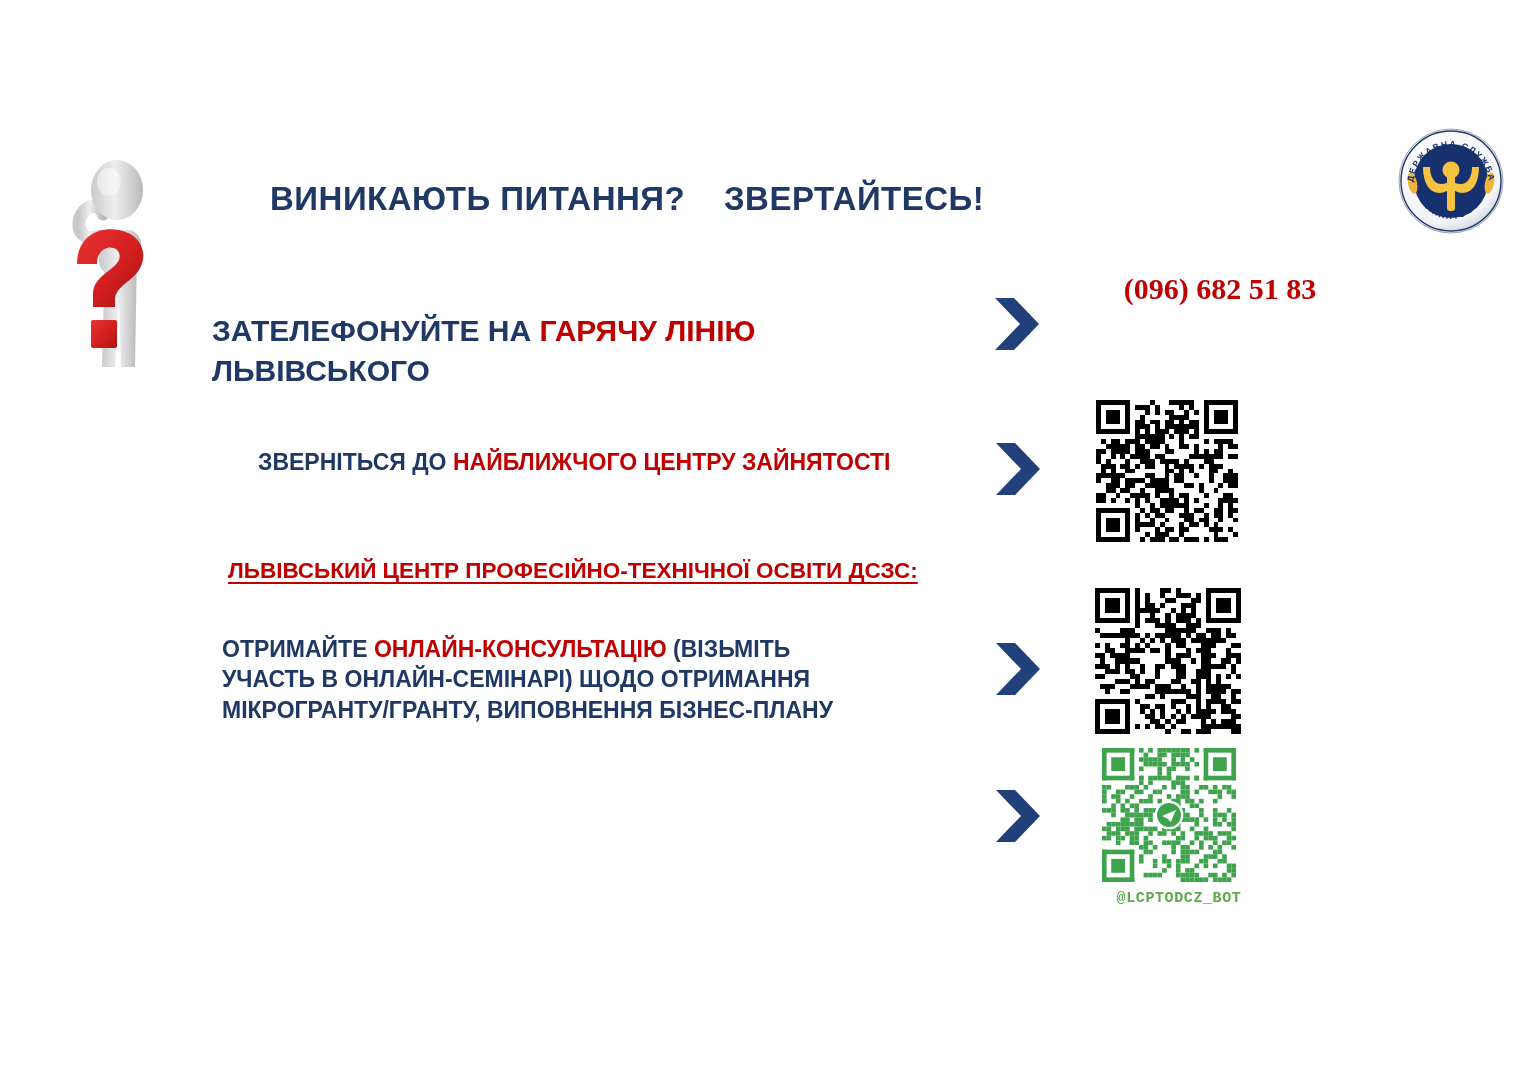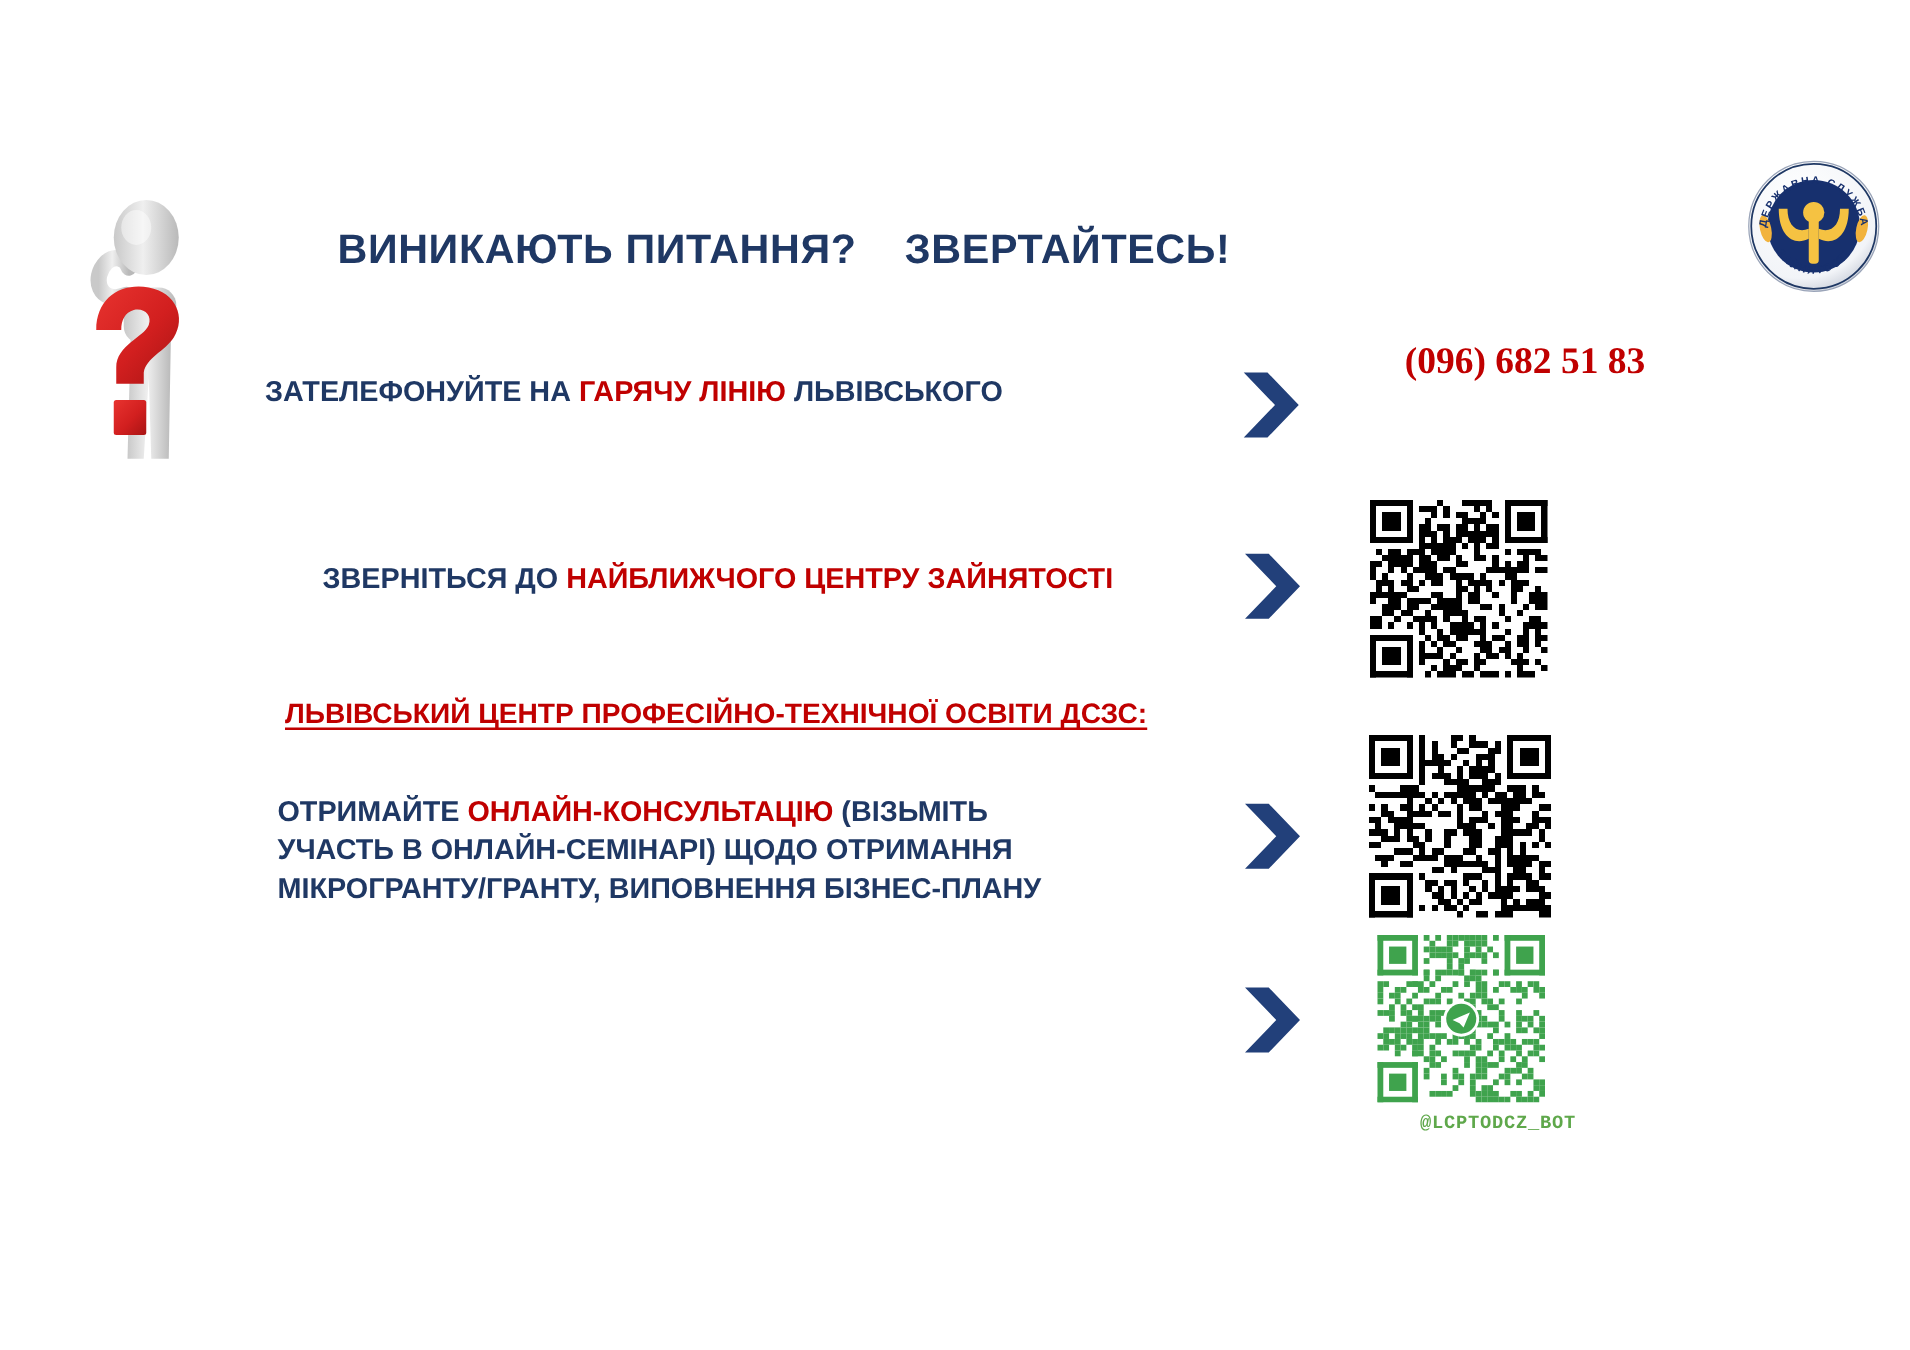--- a/index.html
+++ b/index.html
@@ -53,21 +53,21 @@
   .row-text {
     position: absolute;
     font-weight: bold;
     color: #1F3864;
     line-height: 1.32;
   }
   .row-text em {
     font-style: normal;
     color: #C00000;
   }
-  .t1 { left: 212px; top: 298px; font-size: 23px; width: 660px; }
+  .t1 { left: 212px; top: 311px; font-size: 30px; width: 660px; }
   .t2 { left: 222px; top: 447px; font-size: 23px; width: 700px; margin-left: 36px; }
   .t3 {
     left: 228px; top: 556px; font-size: 22.5px; width: 760px;
     color: #C00000;
     text-decoration: underline;
     text-underline-offset: 4px;
   }
   .t4 { left: 222px; top: 634px; font-size: 23px; width: 680px; }
   .t5 { left: 218px; top: 801px; font-size: 23px; width: 620px; }
 
@@ -100,24 +100,24 @@
   .qr {
     position: absolute;
     image-rendering: pixelated;
   }
   .qr1 { left: 1096px; top: 400px;  width: 142px; height: 142px; }
   .qr2 { left: 1095px; top: 588px;  width: 146px; height: 146px; }
   .qr3 { left: 1096px; top: 748px;  width: 146px; height: 134px; }
 
   .handle {
     position: absolute;
-    left: 1136px;
+    left: 1094px;
     top: 890px;
     width: 170px;
-    text-align: left;
+    text-align: center;
     color: #5FA84B;
     font-family: "Liberation Mono", monospace;
     font-weight: bold;
     font-size: 15px;
     letter-spacing: 0.6px;
   }
 </style>
 </head>
 <body>
 

